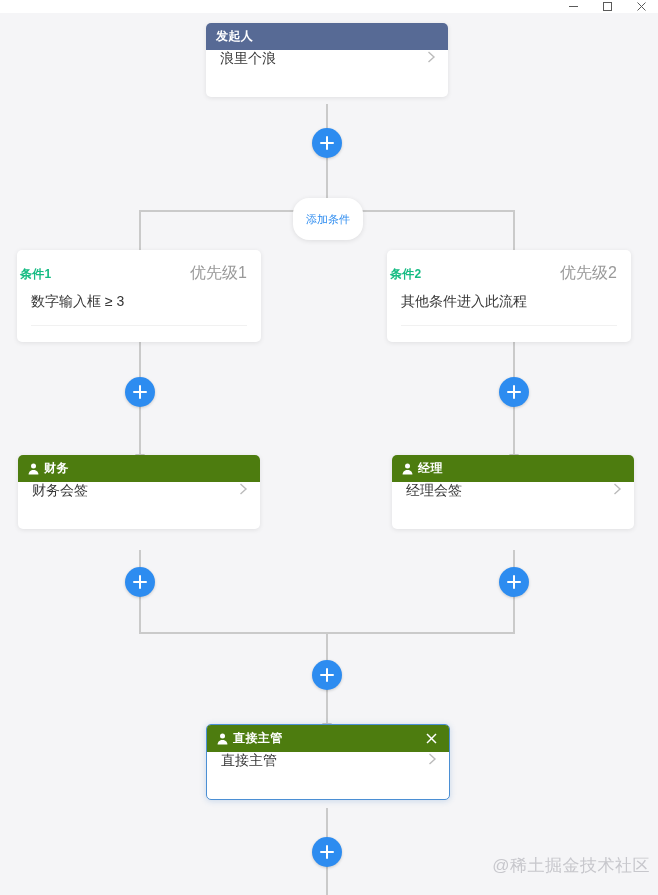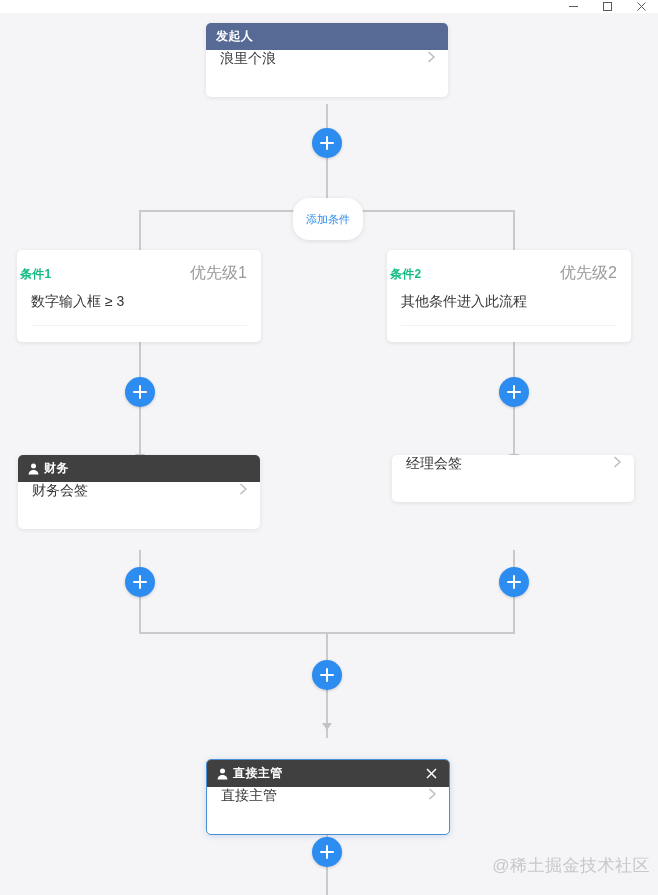--- a/index.html
+++ b/index.html
@@ -104,21 +104,21 @@
     height: 27px;
     display: flex;
     align-items: center;
     padding: 0 10px;
     font-size: 12px;
     color: #ffffff;
     font-weight: bold;
     letter-spacing: .4px;
   }
   .card-head.initiator { background: #576a95; }
-  .card-head.approver  { background: #404040; }
+  .card-head.approver  { background: #4d7c0f; }
   .head-user-icon {
     width: 11px; height: 12px;
     margin-right: 5px;
     display: inline-block;
     flex: 0 0 auto;
   }
   .head-user-icon svg { display: block; }
   .head-close {
     margin-left: auto;
     width: 16px; height: 16px;
@@ -313,36 +313,45 @@
       <span class="txt">财务会签</span>
       <span class="chev">
         <svg width="9" height="14" viewBox="0 0 9 14" aria-hidden="true">
           <polyline points="1.5,2 7,7 1.5,12" fill="none" stroke="currentColor" stroke-width="1.4"></polyline>
         </svg>
       </span>
     </div>
   </div>
 
   <div class="card" style="left:392px; top:442px; width:242px;">
+    <div class="card-head approver">
+      <span class="head-user-icon">
+        <svg width="11" height="12" viewBox="0 0 11 12" aria-hidden="true">
+          <circle cx="5.5" cy="3.1" r="2.5" fill="#ffffff"></circle>
+          <path d="M0.6 11.6c0-2.9 2.2-4.6 4.9-4.6s4.9 1.7 4.9 4.6z" fill="#ffffff"></path>
+        </svg>
+      </span>
+      <span>经理</span>
+    </div>
     <div class="card-body">
       <span class="txt">经理会签</span>
       <span class="chev">
         <svg width="9" height="14" viewBox="0 0 9 14" aria-hidden="true">
           <polyline points="1.5,2 7,7 1.5,12" fill="none" stroke="currentColor" stroke-width="1.4"></polyline>
         </svg>
       </span>
     </div>
   </div>
 
   <div class="plus" style="left:125px; top:554px;"></div>
   <div class="plus" style="left:499px; top:554px;"></div>
 
   <div class="plus" style="left:312px; top:647px;"></div>
 
-  <div class="card selected" style="left:206px; top:746px; width:242px;">
+  <div class="card selected" style="left:206px; top:711px; width:242px;">
     <div class="card-head approver">
       <span class="head-user-icon">
         <svg width="11" height="12" viewBox="0 0 11 12" aria-hidden="true">
           <circle cx="5.5" cy="3.1" r="2.5" fill="#ffffff"></circle>
           <path d="M0.6 11.6c0-2.9 2.2-4.6 4.9-4.6s4.9 1.7 4.9 4.6z" fill="#ffffff"></path>
         </svg>
       </span>
       <span>直接主管</span>
       <span class="head-close">
         <svg width="13" height="13" viewBox="0 0 13 13" aria-hidden="true">

